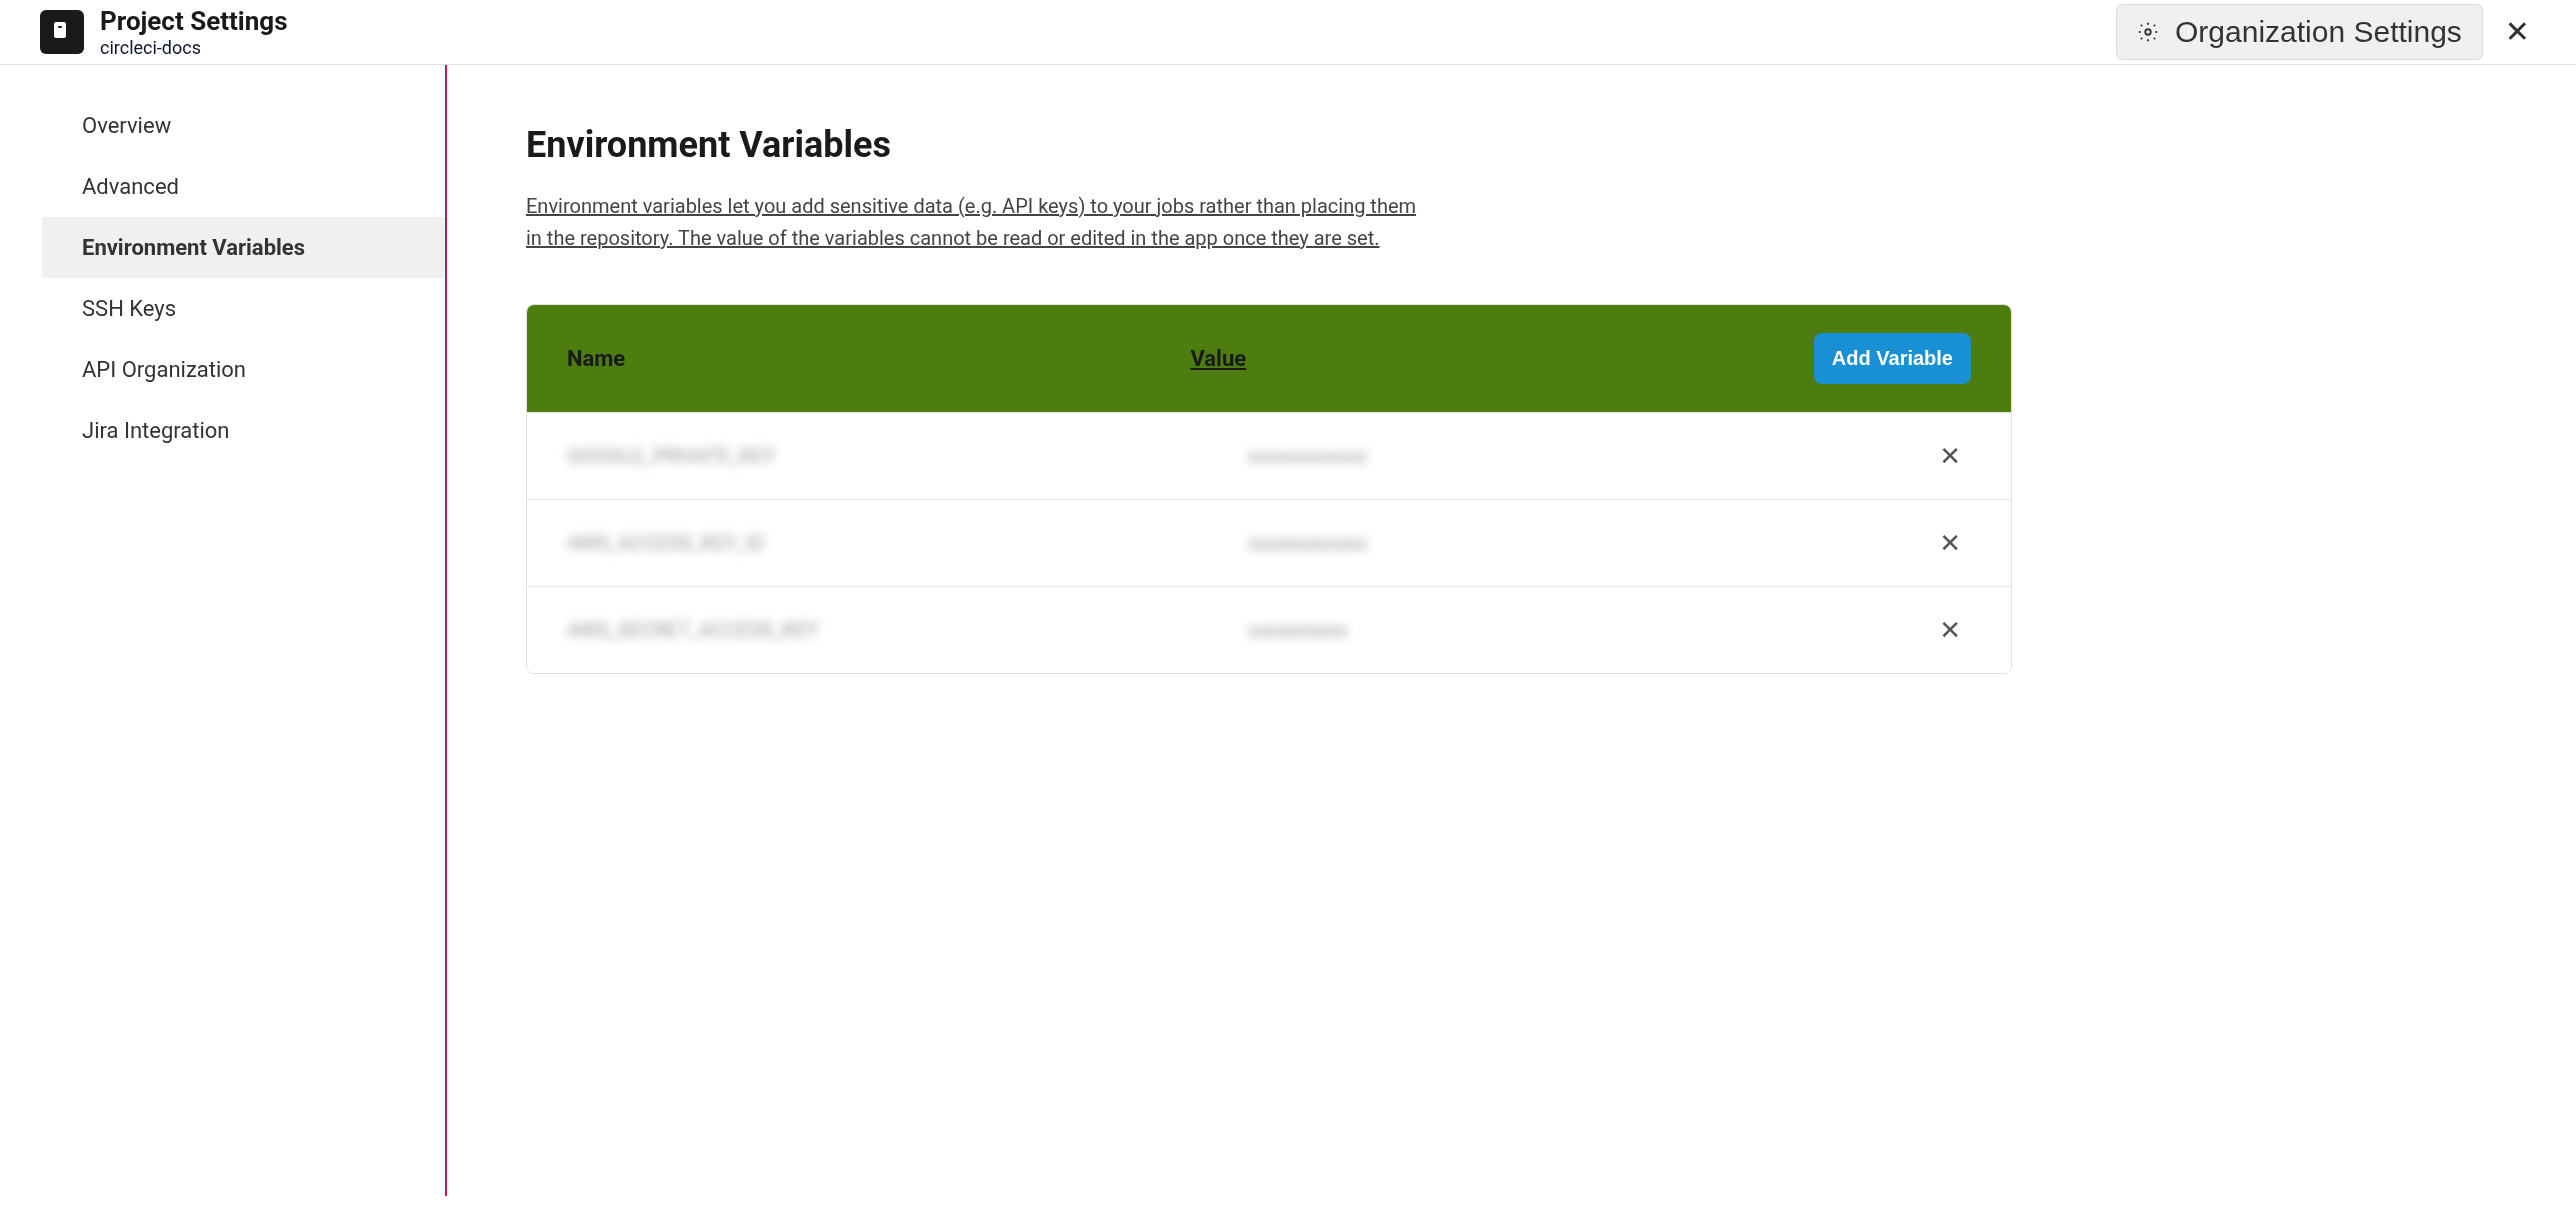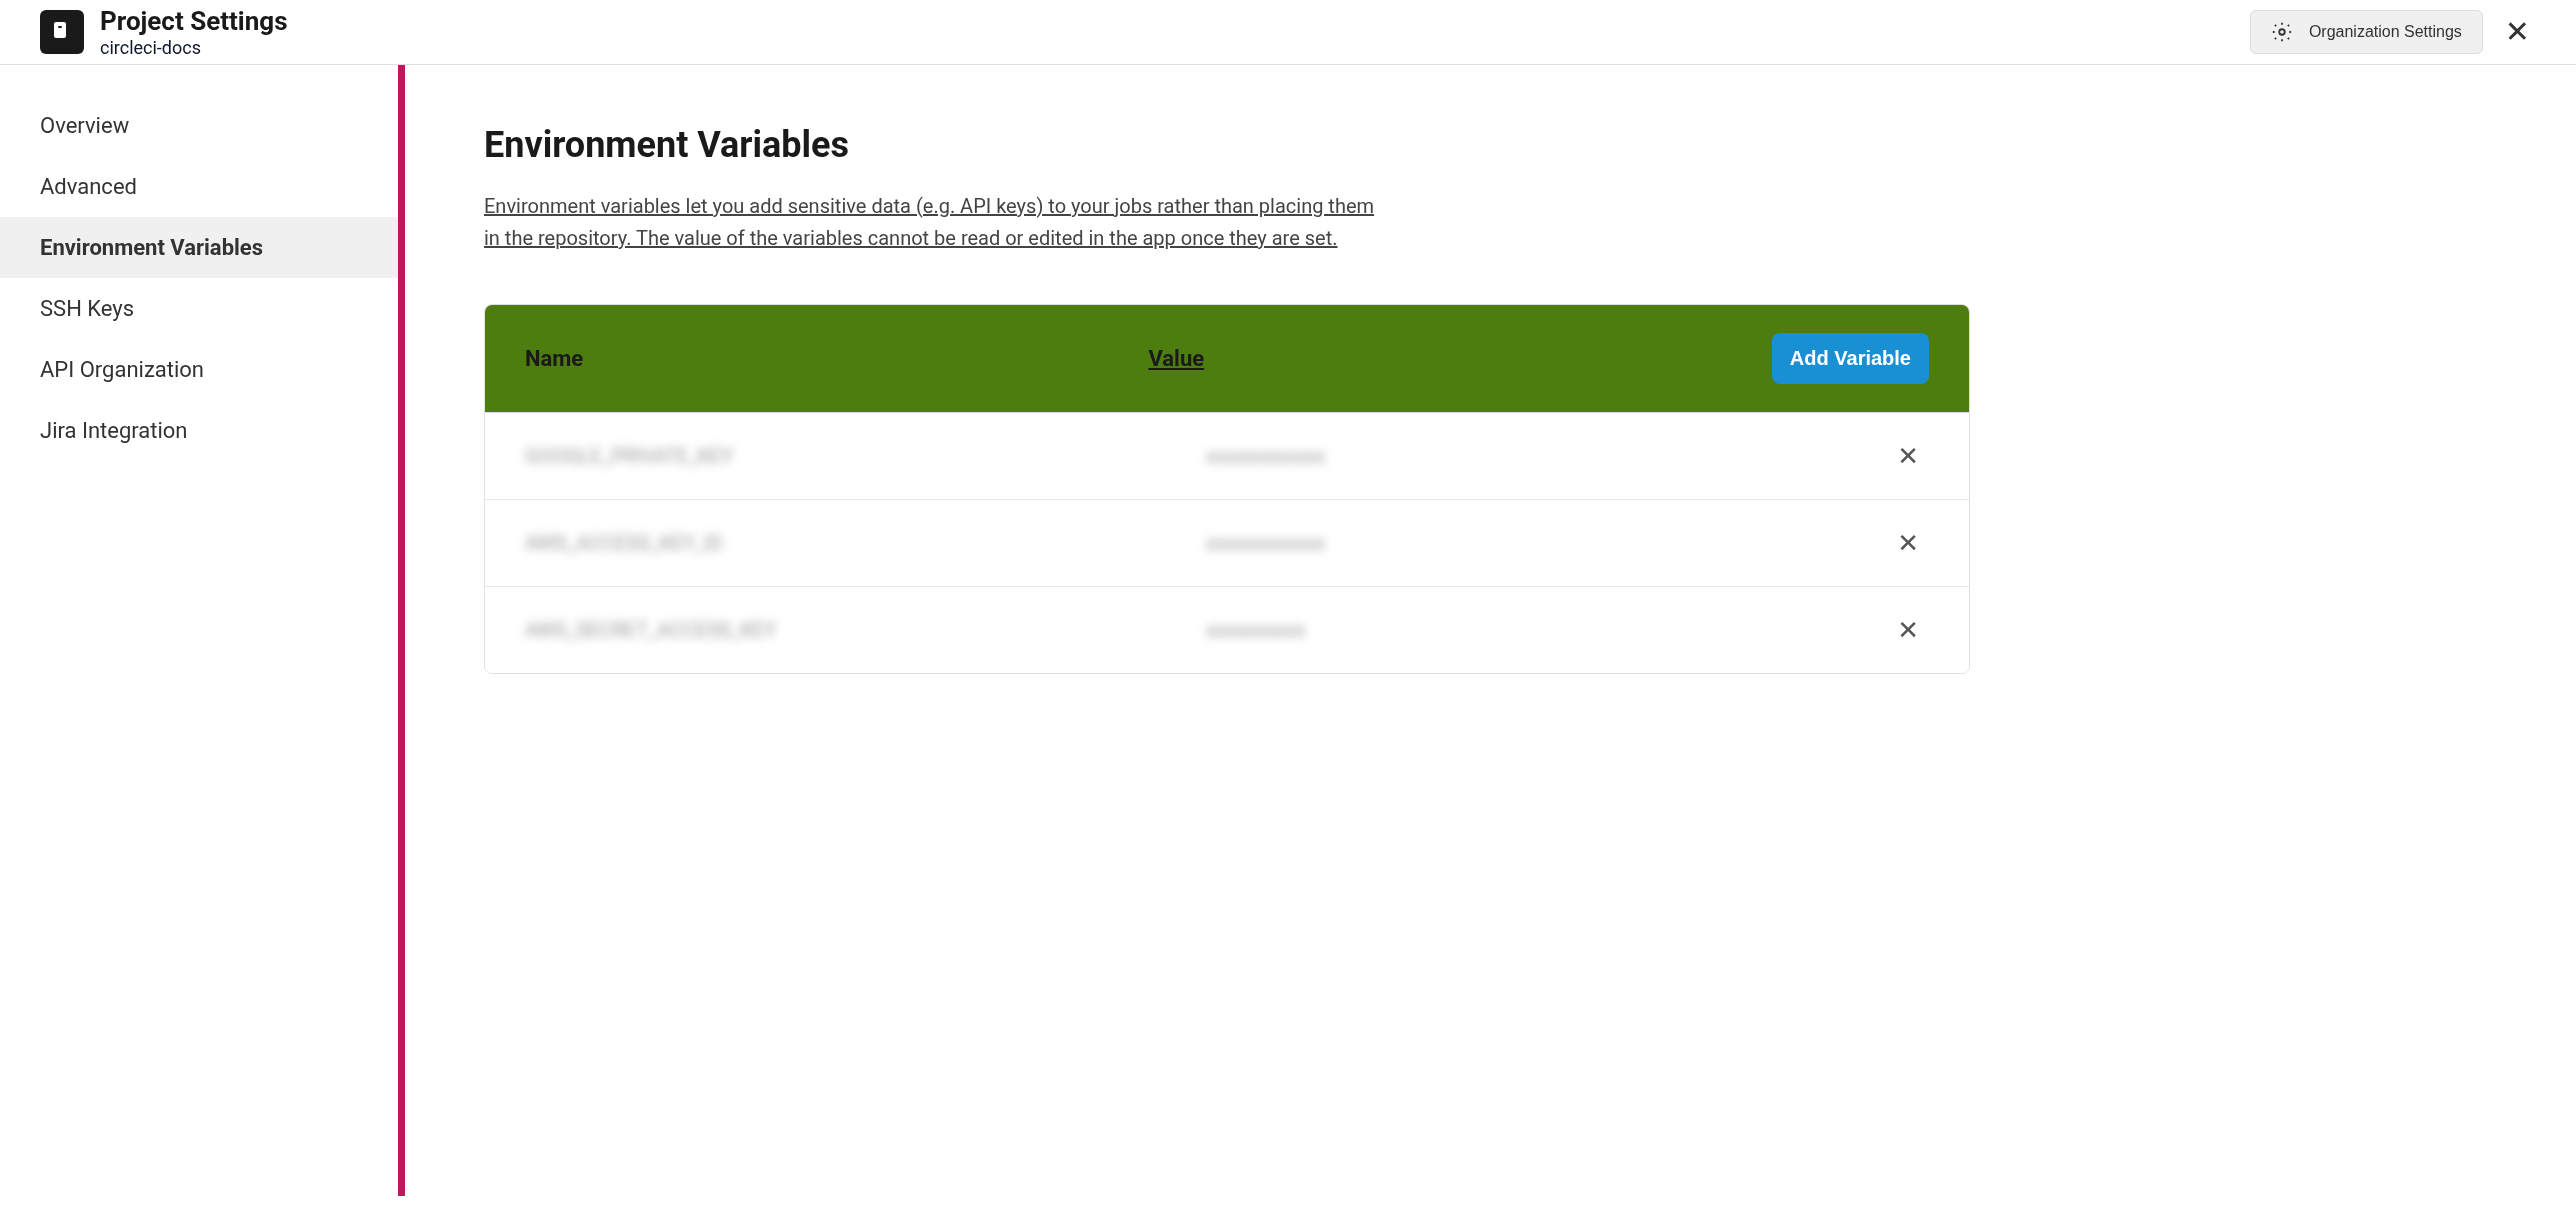--- a/index.html
+++ b/index.html
@@ -73,21 +73,21 @@
     }
 
     .org-settings-btn {
       display: flex;
       align-items: center;
       gap: 16px;
       padding: 10px 20px;
       background: #f0f0f0;
       border: 1px solid #ddd;
       border-radius: 6px;
-      font-size: 16px;
+      font-size: 30px;
       cursor: pointer;
       color: #333;
     }
 
     .org-settings-btn svg {
       width: 22px;
       height: 22px;
     }
 
     .close-btn {
@@ -102,23 +102,24 @@
 
     
     .main-layout {
       display: flex;
       min-height: calc(1210px - 79px);
     }
 
     
     .sidebar {
       width: 405px;
-      border-right: 7px solid #be185d;
+      border-right: 2px solid #be185d;
       padding: 30px 0;
       flex-shrink: 0;
+      margin-left: 42px;
     }
 
     .sidebar-item {
       display: flex;
       align-items: center;
       padding: 18px 40px;
       font-size: 22px;
       color: #333;
       cursor: pointer;
       border-radius: 0;

